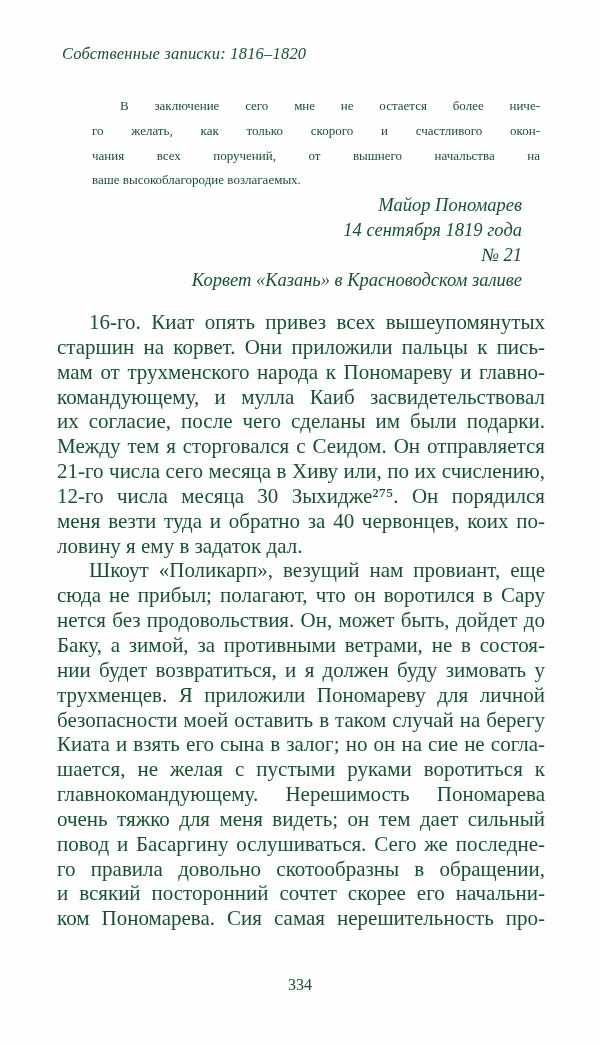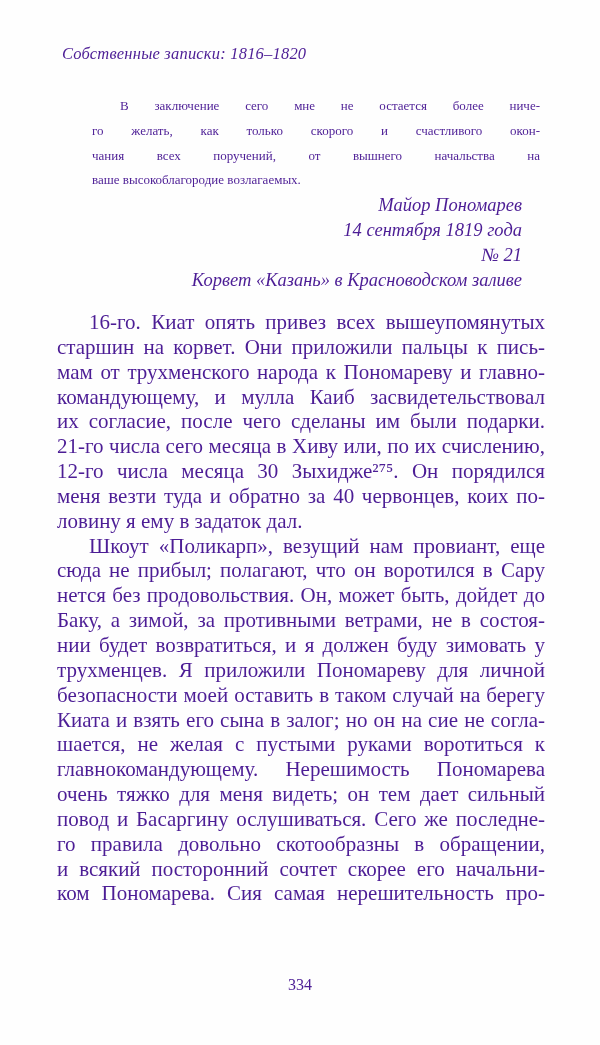--- a/index.html
+++ b/index.html
@@ -5,21 +5,21 @@
   html, body {
     margin: 0;
     padding: 0;
     background: #ffffff;
   }
   .page {
     position: relative;
     width: 600px;
     height: 1045px;
     background: #fefefe;
-    color: #4c1d95;
+    color: #14532d;
     font-family: "Liberation Serif", "DejaVu Serif", serif;
     overflow: hidden;
   }
   .running-header {
     position: absolute;
     left: 62px;
     top: 44px;
     font-style: italic;
     font-size: 16.5px;
     letter-spacing: 0.2px;
@@ -99,20 +99,21 @@
       <div class="line last">Корвет «Казань» в Красноводском заливе</div>
     </div>
 
   <div class="main-text">
     <div class="para">
         <div class="line">16-го. Киат опять привез всех вышеупомянутых</div>
         <div class="line">старшин на корвет. Они приложили пальцы к пись-</div>
         <div class="line">мам от трухменского народа к Пономареву и главно-</div>
         <div class="line">командующему, и мулла Каиб засвидетельствовал</div>
         <div class="line">их согласие, после чего сделаны им были подарки.</div>
+        <div class="line">Между тем я сторговался с Сеидом. Он отправляется</div>
         <div class="line">21-го числа сего месяца в Хиву или, по их счислению,</div>
         <div class="line">12-го числа месяца 30 Зыхидже²⁷⁵. Он порядился</div>
         <div class="line">меня везти туда и обратно за 40 червонцев, коих по-</div>
         <div class="line last">ловину я ему в задаток дал.</div>
       </div>
     <div class="para">
         <div class="line">Шкоут «Поликарп», везущий нам провиант, еще</div>
         <div class="line">сюда не прибыл; полагают, что он воротился в Сару</div>
         <div class="line">нется без продовольствия. Он, может быть, дойдет до</div>
         <div class="line">Баку, а зимой, за противными ветрами, не в состоя-</div>

